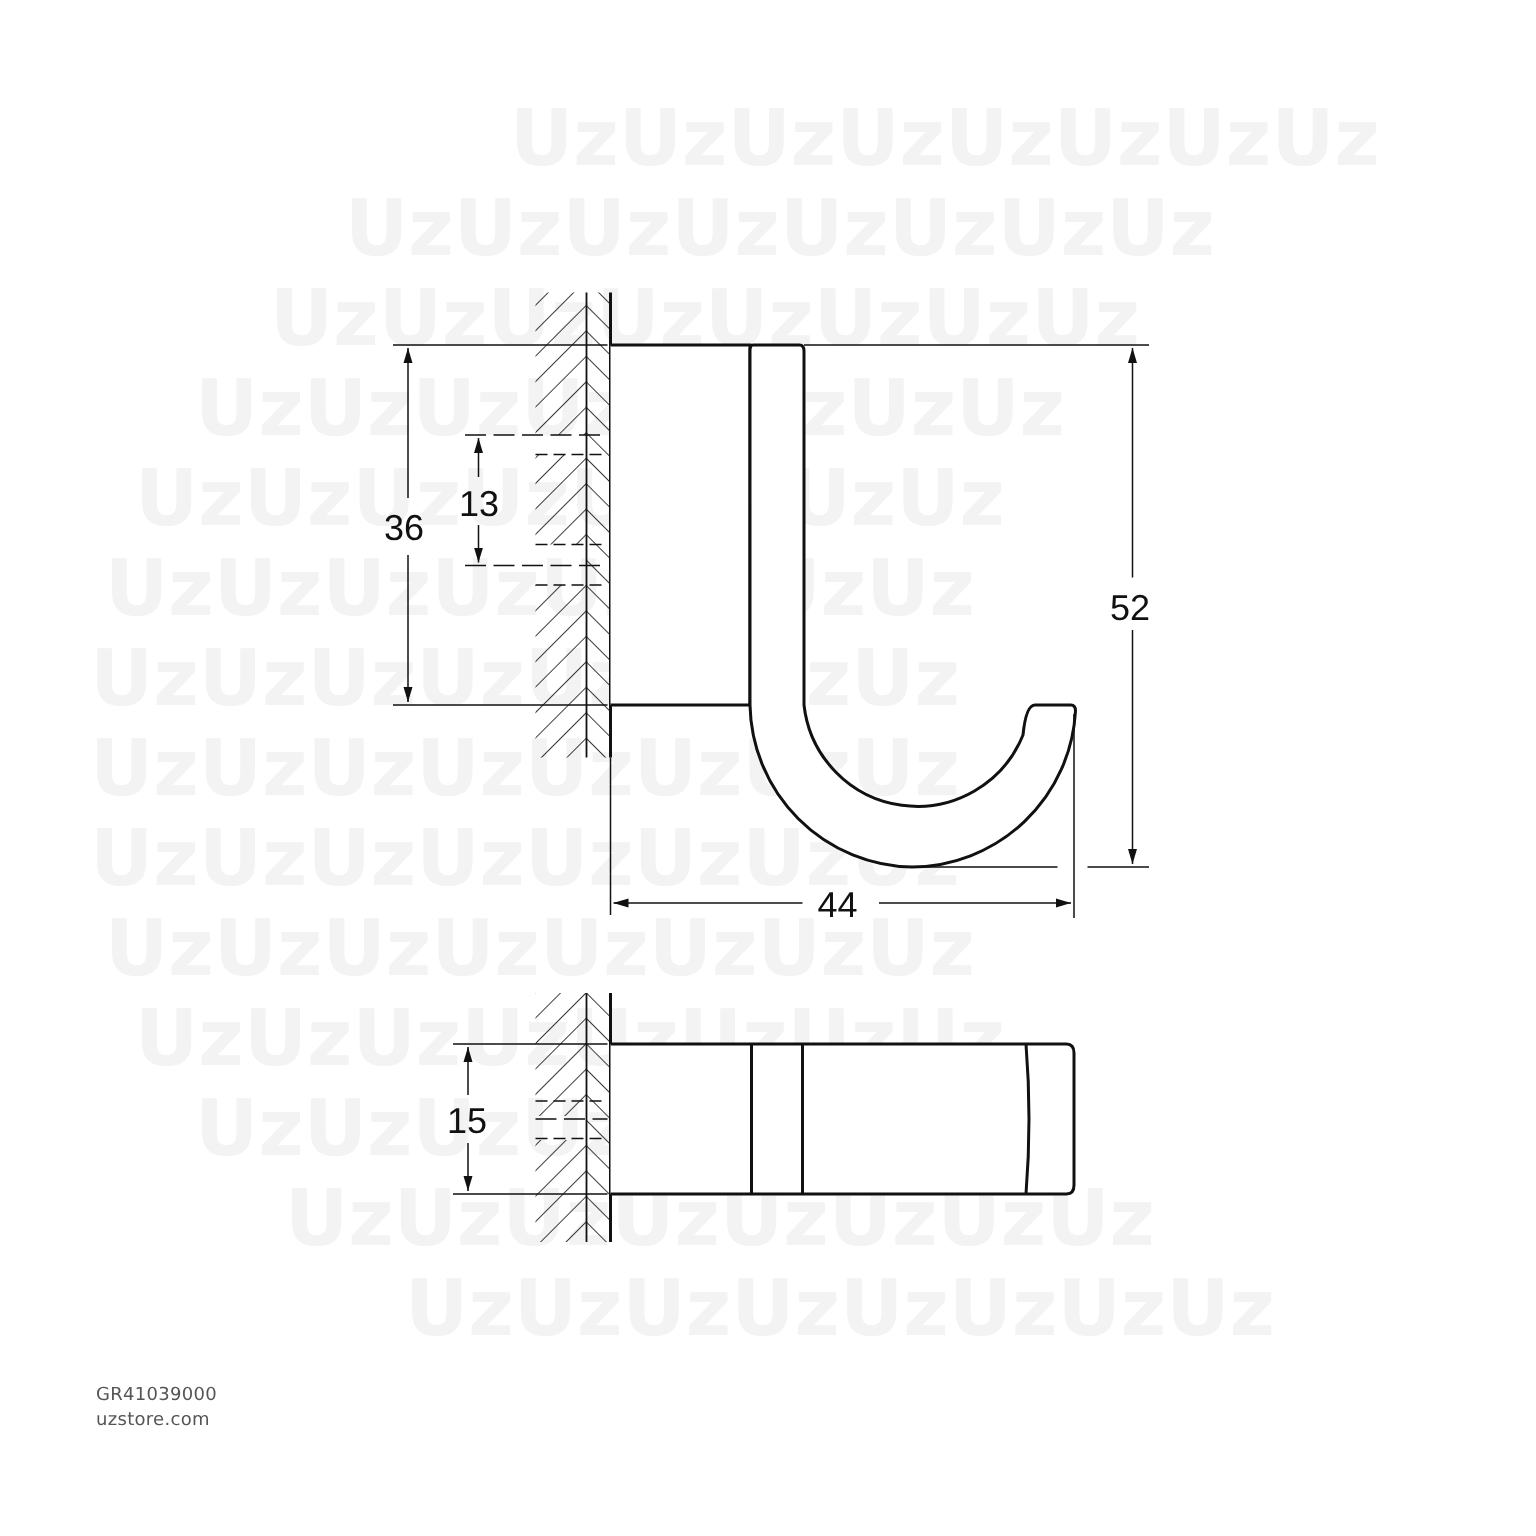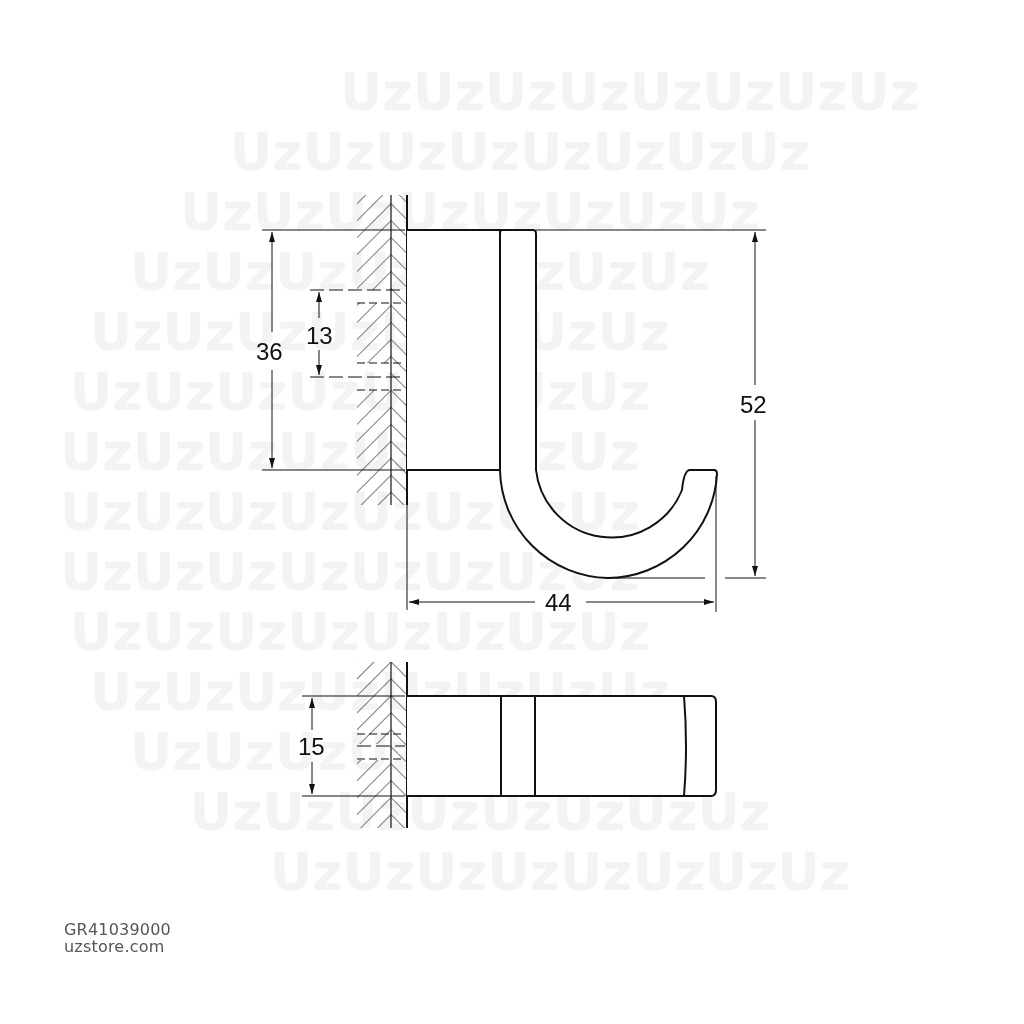--- a/index.html
+++ b/index.html
@@ -1,19 +1,19 @@
 <!DOCTYPE html>
 <html><head>
 <meta charset="utf-8">
 <style>
   html, body { margin: 0; padding: 0; background: #ffffff; }
   body { width: 1024px; height: 1024px; position: relative; overflow: hidden; font-family: "Liberation Sans", sans-serif; }
   #drawing { position: absolute; left: 0; top: 0; width: 1024px; height: 1024px; }
   .dim-text { font-family: "Liberation Sans", sans-serif; font-size: 24px; fill: #111; }
-  .footer { position: absolute; left: 64px; top: 921px; color: #555; font-family: "DejaVu Sans", sans-serif; font-size: 16px; line-height: 17px; letter-spacing: 0.2px; }
+  .footer { position: absolute; left: 64px; top: 921px; color: #555; font-family: "DejaVu Sans", sans-serif; font-size: 12px; line-height: 17px; letter-spacing: 0.2px; }
   .watermark { font-family: "DejaVu Sans", sans-serif; font-weight: bold; font-size: 52px; fill: #f3f3f3; }
 </style>
 </head>
 <body>
 
 <svg id="drawing" viewBox="0 0 1024 1024" xmlns="http://www.w3.org/2000/svg">
   <defs>
     <pattern id="hatch" patternUnits="userSpaceOnUse" width="12" height="12" patternTransform="rotate(45)">
       <line x1="0" y1="0" x2="0" y2="12" stroke="#222" stroke-width="1.2"></line>
     </pattern>

